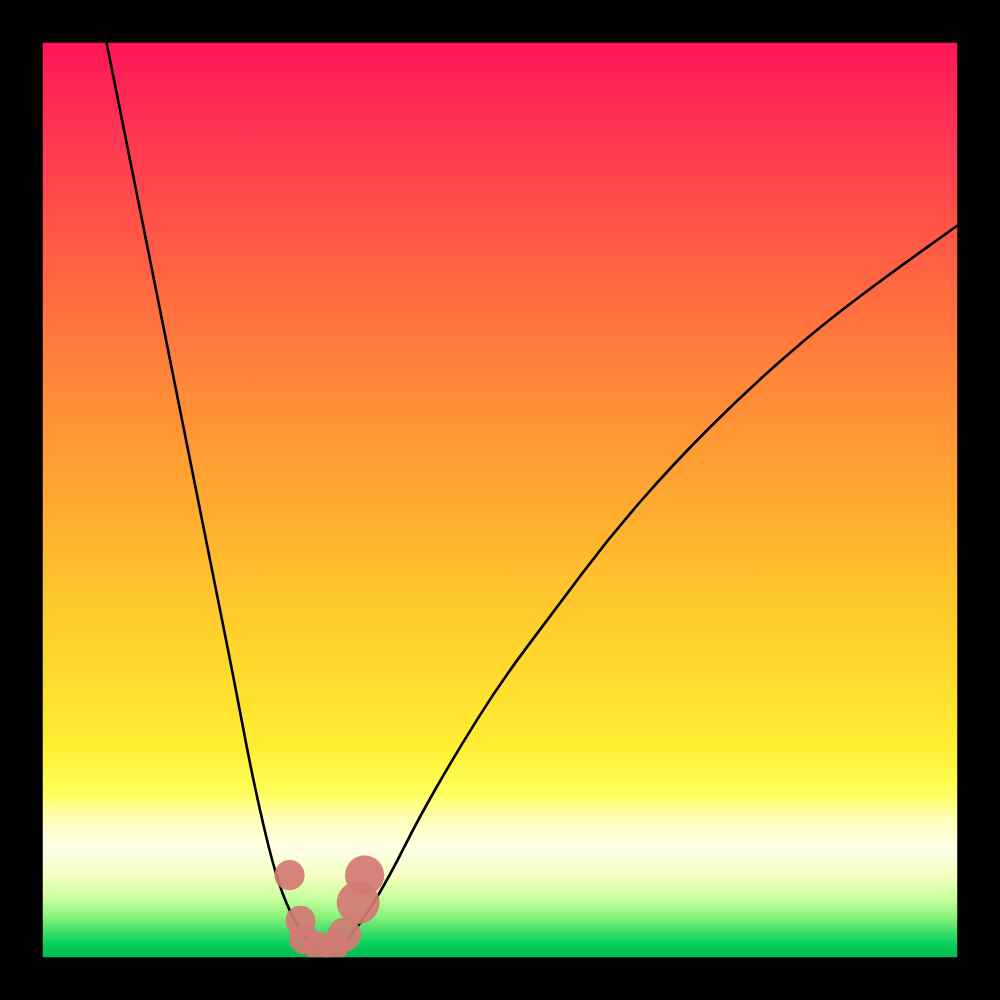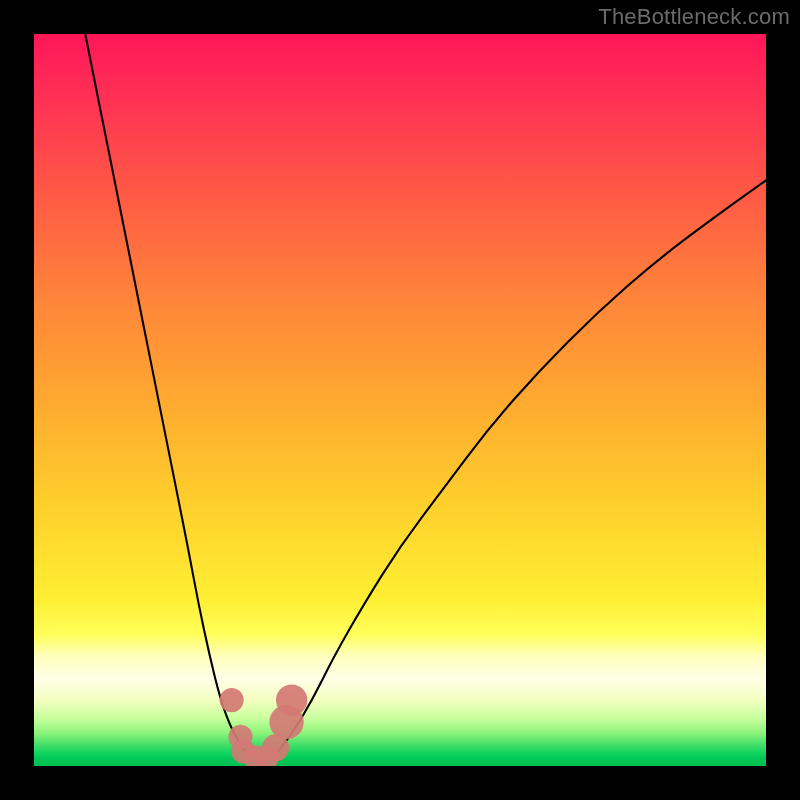--- a/index.html
+++ b/index.html
@@ -75,21 +75,20 @@
   }
   .marker {
     fill: #d27a74;
     fill-opacity: 0.92;
   }
 </style>
 </head>
 <body>
 
 <div class="frame">
-  <div class="watermark">TheBottleneck.com</div>
 
   <div class="plot">
     <div class="gradient"></div>
     <svg class="curves" viewBox="0 0 732 732" preserveAspectRatio="none">
       <path id="left-branch" class="curve" d="M 51.24 0 Q 65.88 73.19999999999993 73.19999999999999 109.79999999999995 Q 80.52 146.39999999999998 87.84 183 Q 95.16 219.60000000000002 102.47999999999999 256.20000000000005 Q 109.8 292.8 117.12 329.4 Q 124.44000000000001 366 131.76000000000002 402.6 Q 139.08 439.2 146.4 475.79999999999995 Q 153.72 512.4 159.21 541.6800000000001 Q 164.70000000000002 570.96 170.19 596.58 Q 175.68 622.2 181.17000000000002 644.1600000000001 Q 186.66 666.12 192.15 680.76 Q 197.64000000000001 695.4 203.13 704.55 Q 208.61999999999998 713.7 212.27999999999997 718.4580000000001 T 215.94 723.216"></path>
       <path id="right-branch" class="curve" d="M 241.56 721.02 Q 256.2 702.72 267.18 684.4200000000001 Q 278.16 666.12 289.14 644.1600000000001 Q 300.12 622.2 314.76 596.58 Q 329.40000000000003 570.96 347.70000000000005 541.6800000000001 Q 366 512.4 387.96000000000004 483.12 Q 409.92 453.84 431.88 424.55999999999995 Q 453.84 395.28 479.46 366 Q 505.08 336.71999999999997 534.36 307.44 Q 563.64 278.16 592.92 252.54000000000002 Q 622.1999999999999 226.92000000000002 651.48 204.96 Q 680.76 183 706.38 164.7 T 732 146.39999999999998"></path>
       <g id="markers">
           <circle cx="197.64000000000001" cy="666.12" r="12.052000000000001" class="marker"></circle>
           <circle cx="206.42399999999998" cy="702.72" r="12.052000000000001" class="marker"></circle>
           <circle cx="209.35200000000003" cy="717.36" r="12.052000000000001" class="marker"></circle>

